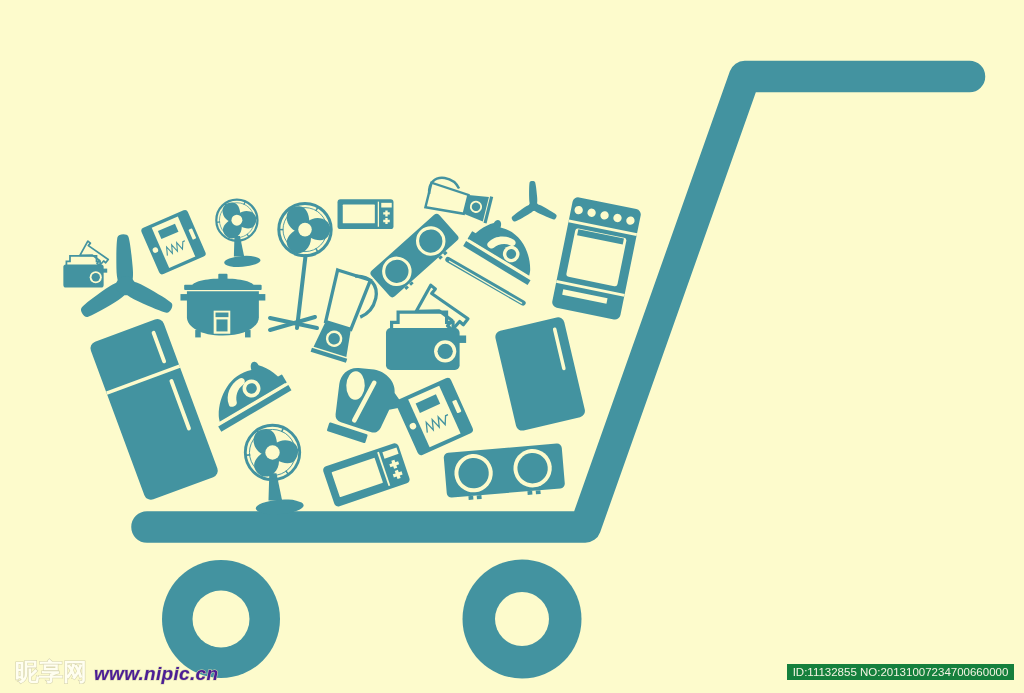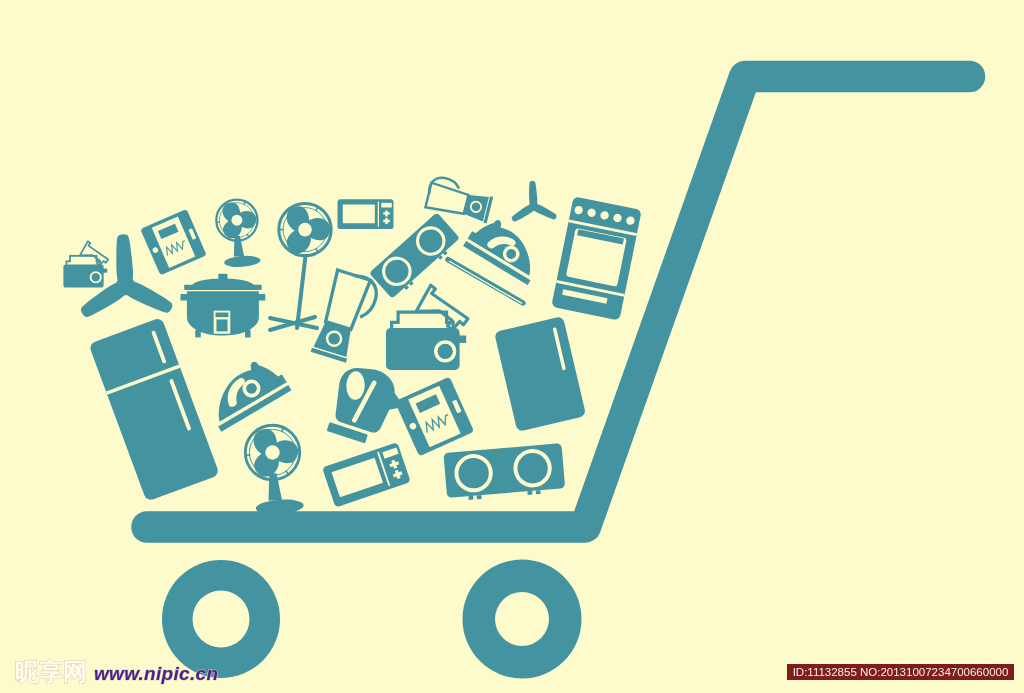--- a/index.html
+++ b/index.html
@@ -8,21 +8,21 @@
        font-family:"Liberation Sans",sans-serif;}
   #stage{position:relative;width:1024px;height:693px;background:#fdfbcc;}
   #art{position:absolute;left:0;top:0;width:1024px;height:693px;}
   .wm{position:absolute;}
   #wm-left{left:15px;top:660px;display:flex;align-items:baseline;gap:7px;}
   #wm-cn{font-size:24px;font-weight:bold;color:#fffef0;
      -webkit-text-stroke:1.1px #d5d2ad;paint-order:stroke fill;letter-spacing:0px;line-height:23px;}
   #wm-url{font-size:19px;font-style:italic;font-weight:bold;color:#4c1d95;
      -webkit-text-stroke:1.1px #d5d2ad;paint-order:stroke fill;line-height:23px;letter-spacing:.3px;}
   #wm-id{left:787px;top:664px;width:227px;height:16px;box-sizing:border-box;
-     background:#7f1d1d;color:#f5f3e2;font-size:11.5px;line-height:16px;
+     background:#15803d;color:#f5f3e2;font-size:11.5px;line-height:16px;
      text-align:center;letter-spacing:0px;white-space:nowrap;}
 </style>
 </head>
 <body>
 
 <div id="stage">
   <svg id="art" viewBox="0 0 1024 693" xmlns="http://www.w3.org/2000/svg">
     <rect x="0" y="0" width="1024" height="693" fill="#fdfbcc"></rect>
     <defs>
       <g id="ic-toaster">

